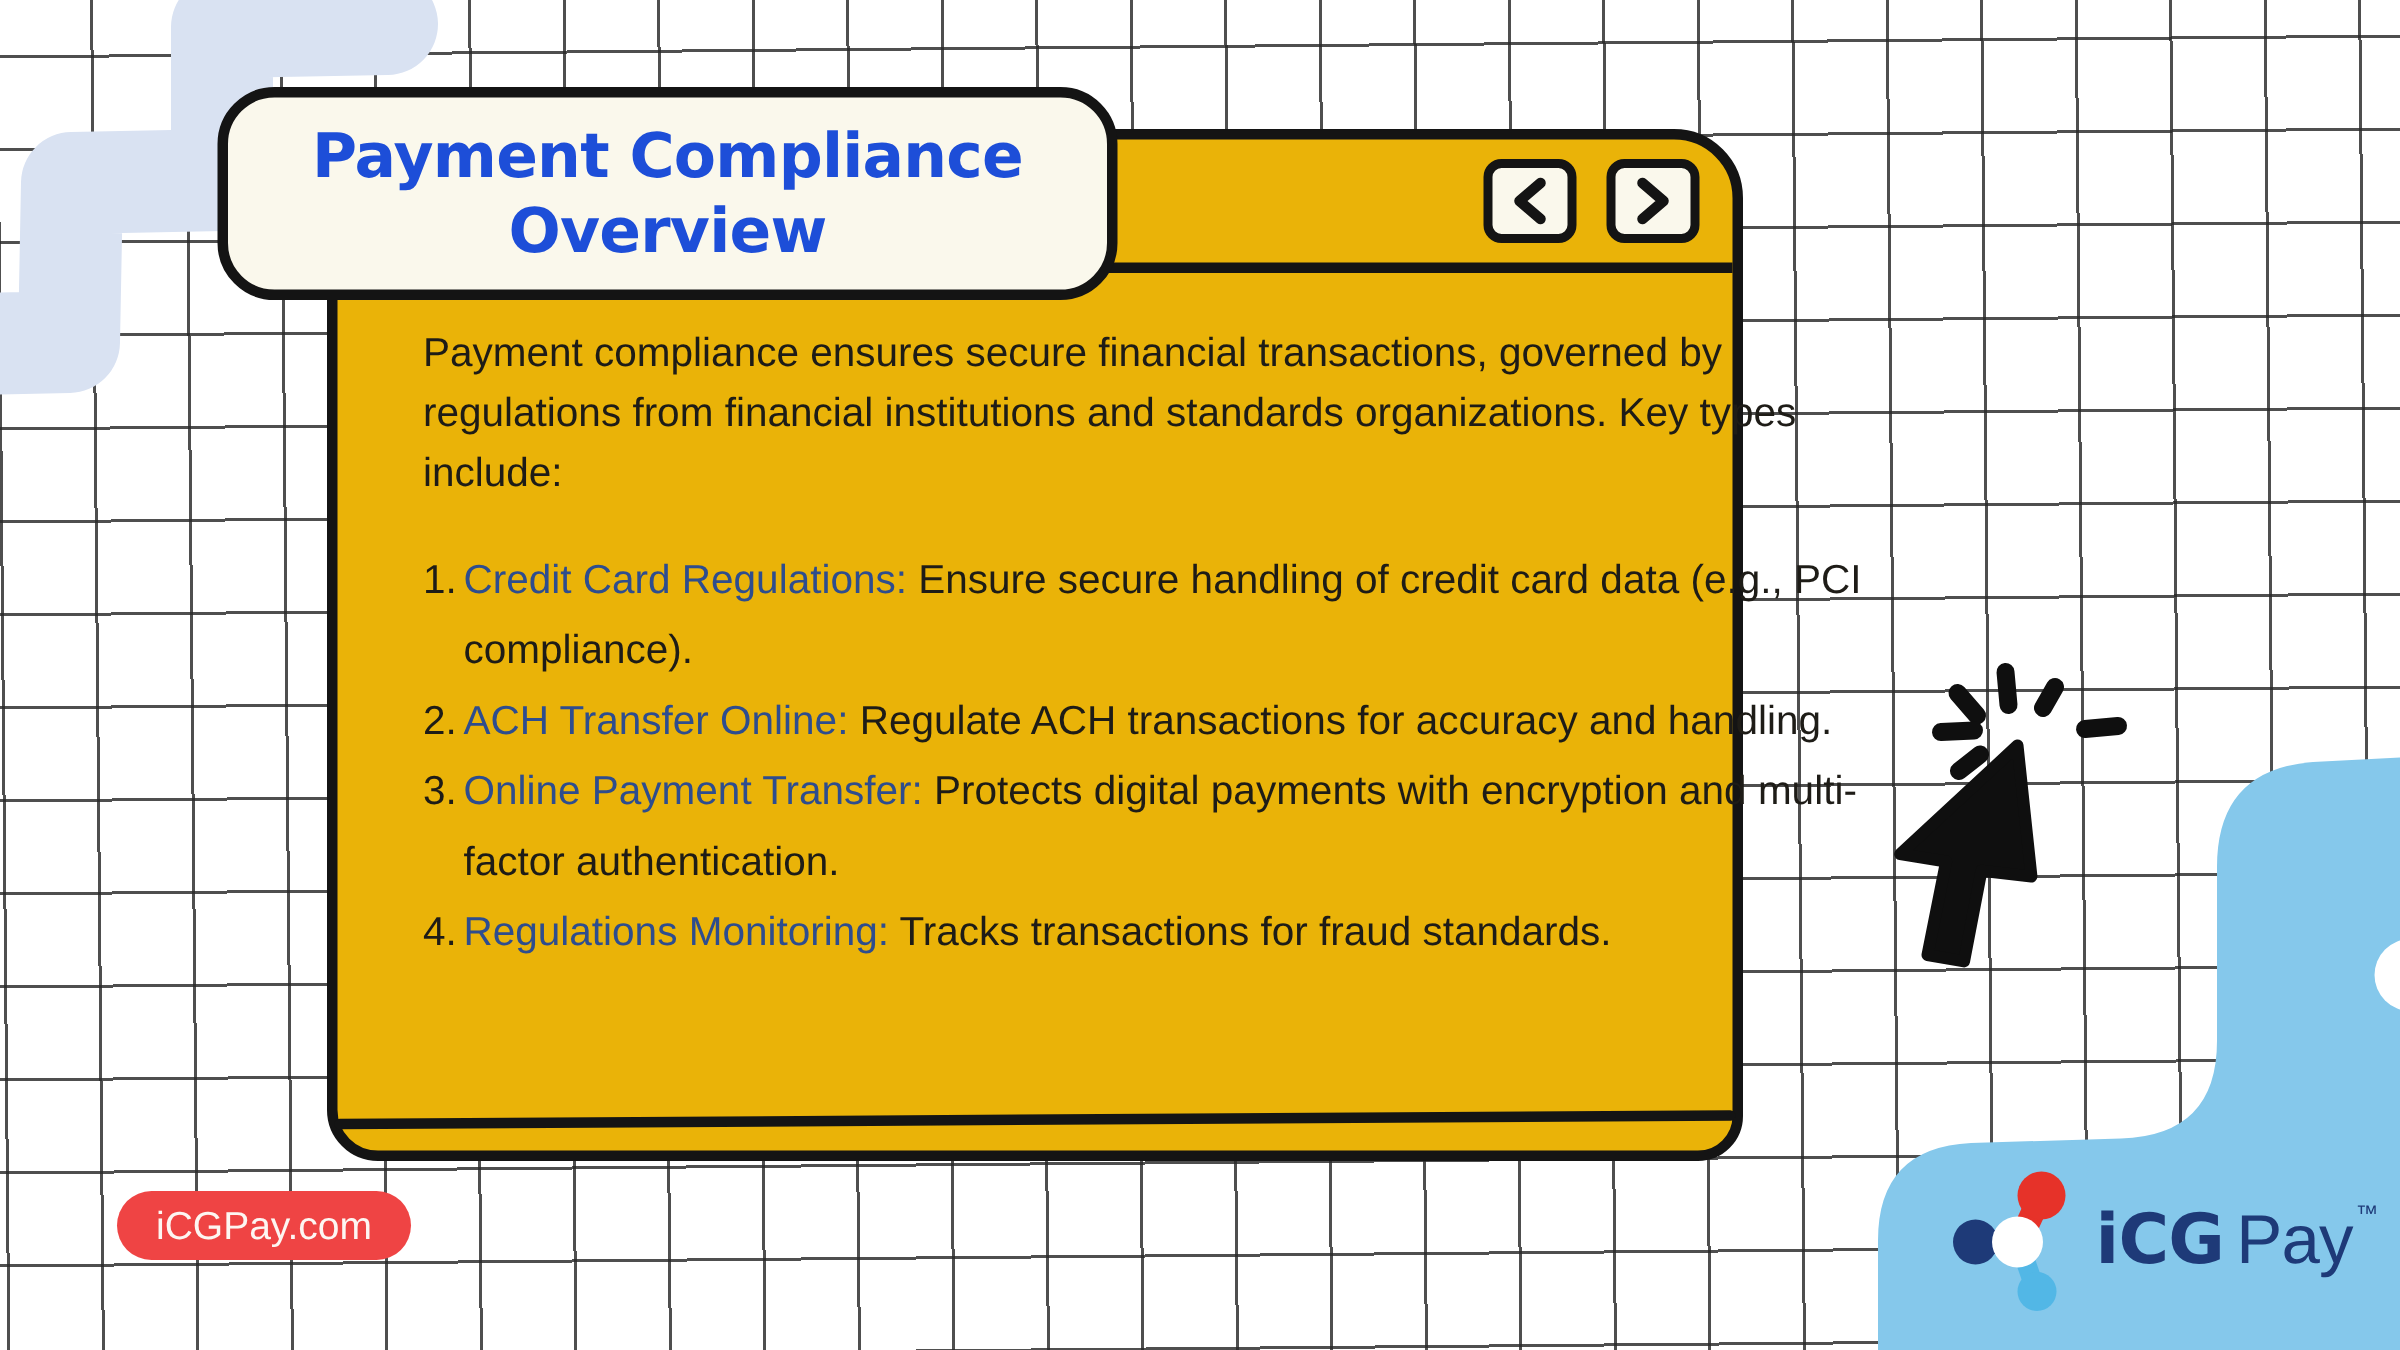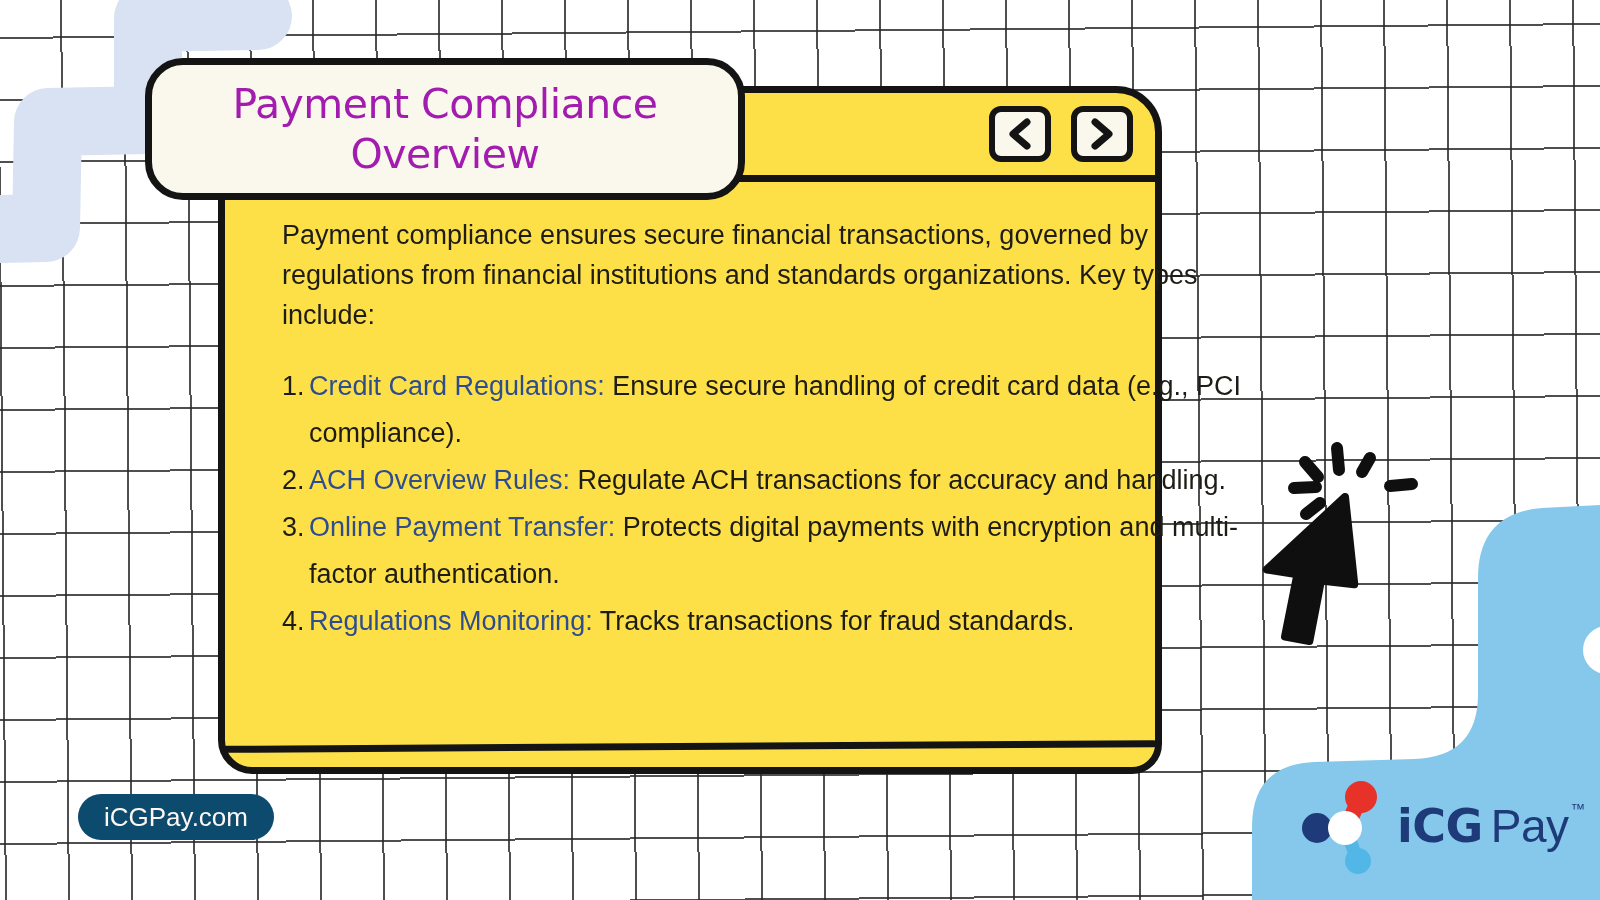--- a/index.html
+++ b/index.html
@@ -14,21 +14,21 @@
       repeating-linear-gradient(90deg,transparent 0,transparent 61px,rgba(40,40,40,.82) 61px,rgba(40,40,40,.82) 63px);
   }
 
   .deco-svg{position:absolute;left:0;top:0;width:1600px;height:900px;pointer-events:none;}
   .squiggle-layer{z-index:1;}
   .blob-layer{z-index:4;}
   .cursor-layer{z-index:6;}
 
   
   .window{position:absolute;left:218px;top:86px;width:944px;height:688px;z-index:2;
-    background:#fde047;border:7px solid #141414;box-sizing:border-box;
+    background:#eab308;border:7px solid #141414;box-sizing:border-box;
     border-radius:30px 46px 30px 34px;}
   .window::after{content:"";position:absolute;left:-2px;right:-2px;bottom:17px;height:7px;
     background:#141414;border-radius:4px;transform:rotate(-0.35deg);}
   .topbar{position:relative;height:82px;border-bottom:7px solid #141414;}
   .navbtns{position:absolute;right:22px;top:13px;display:flex;gap:20px;}
   .navbtn{width:62px;height:56px;background:#FAF8EC;border:6px solid #141414;border-radius:12px;
     display:flex;align-items:center;justify-content:center;cursor:pointer;padding:0;}
   .navbtn svg{display:block;}
 
   .content{position:absolute;left:57px;top:122px;width:1005px;color:#1E1C17;}
@@ -36,24 +36,24 @@
   .klist{margin:26px 0 0 0;padding:0 0 0 24px;list-style:none;}
   .kitem{display:flex;font-size:27px;line-height:47px;}
   .kitem .num{flex:0 0 auto;min-width:27px;}
   .kitem .lbl{color:#2E4D8E;font-weight:normal;}
 
   
   .titlebox{position:absolute;left:145px;top:58px;width:600px;height:142px;z-index:3;
     background:#FAF8EC;border:7px solid #141414;box-sizing:border-box;border-radius:38px;
     display:flex;align-items:center;justify-content:center;text-align:center;}
   .titlebox h1{margin:0;width:560px;font-family:"DejaVu Sans","Liberation Sans",sans-serif;
-    font-size:41px;line-height:1.22;font-weight:normal;color:#a21caf;letter-spacing:-.5px;}
+    font-size:41px;line-height:1.22;font-weight:bold;color:#1d4ed8;letter-spacing:-.5px;}
 
   
-  .badge{position:absolute;left:78px;top:794px;z-index:3;background:#0c4a6e;color:#FDF6F2;
+  .badge{position:absolute;left:78px;top:794px;z-index:3;background:#ef4444;color:#FDF6F2;
     border-radius:24px;padding:8px 26px;font-size:26px;line-height:30px;}
 
   
   .logo{position:absolute;left:1297px;top:776px;z-index:5;display:flex;align-items:center;}
   .logo-text{font-size:46px;color:#1E3A78;letter-spacing:-.5px;white-space:nowrap;}
   .logo-text .b{font-weight:bold;font-family:"DejaVu Sans","Liberation Sans",sans-serif;}
   .logo-text .r{font-weight:normal;margin-left:8px;}
   .logo-text sup{font-size:15px;vertical-align:28px;margin-left:2px;}
 </style>
 </head>
@@ -92,21 +92,21 @@
     <div class="content">
       <p class="intro">Payment compliance ensures secure financial transactions, governed by regulations from financial institutions and standards organizations. Key types include:</p>
 
       <ol class="klist kist kList kist" style="margin:0;padding:0;list-style:none;">
         <li class="kitem" style="margin-top:28px;">
           <span class="num">1.</span>
           <span class="txt"><span class="lbl">Credit Card Regulations:</span><span> Ensure secure handling of credit card data (e.g., PCI compliance).</span></span>
         </li>
         <li class="kitem">
           <span class="num">2.</span>
-          <span class="txt"><span class="lbl">ACH Overview Rules:</span><span> Regulate ACH transactions for accuracy and handling.</span></span>
+          <span class="txt"><span class="lbl">ACH Transfer Online:</span><span> Regulate ACH transactions for accuracy and handling.</span></span>
         </li>
         <li class="kitem">
           <span class="num">3.</span>
           <span class="txt"><span class="lbl">Online Payment Transfer:</span><span> Protects digital payments with encryption and multi-factor authentication.</span></span>
         </li>
         <li class="kitem">
           <span class="num">4.</span>
           <span class="txt"><span class="lbl">Regulations Monitoring:</span><span> Tracks transactions for fraud standards.</span></span>
         </li>
       </ol>

